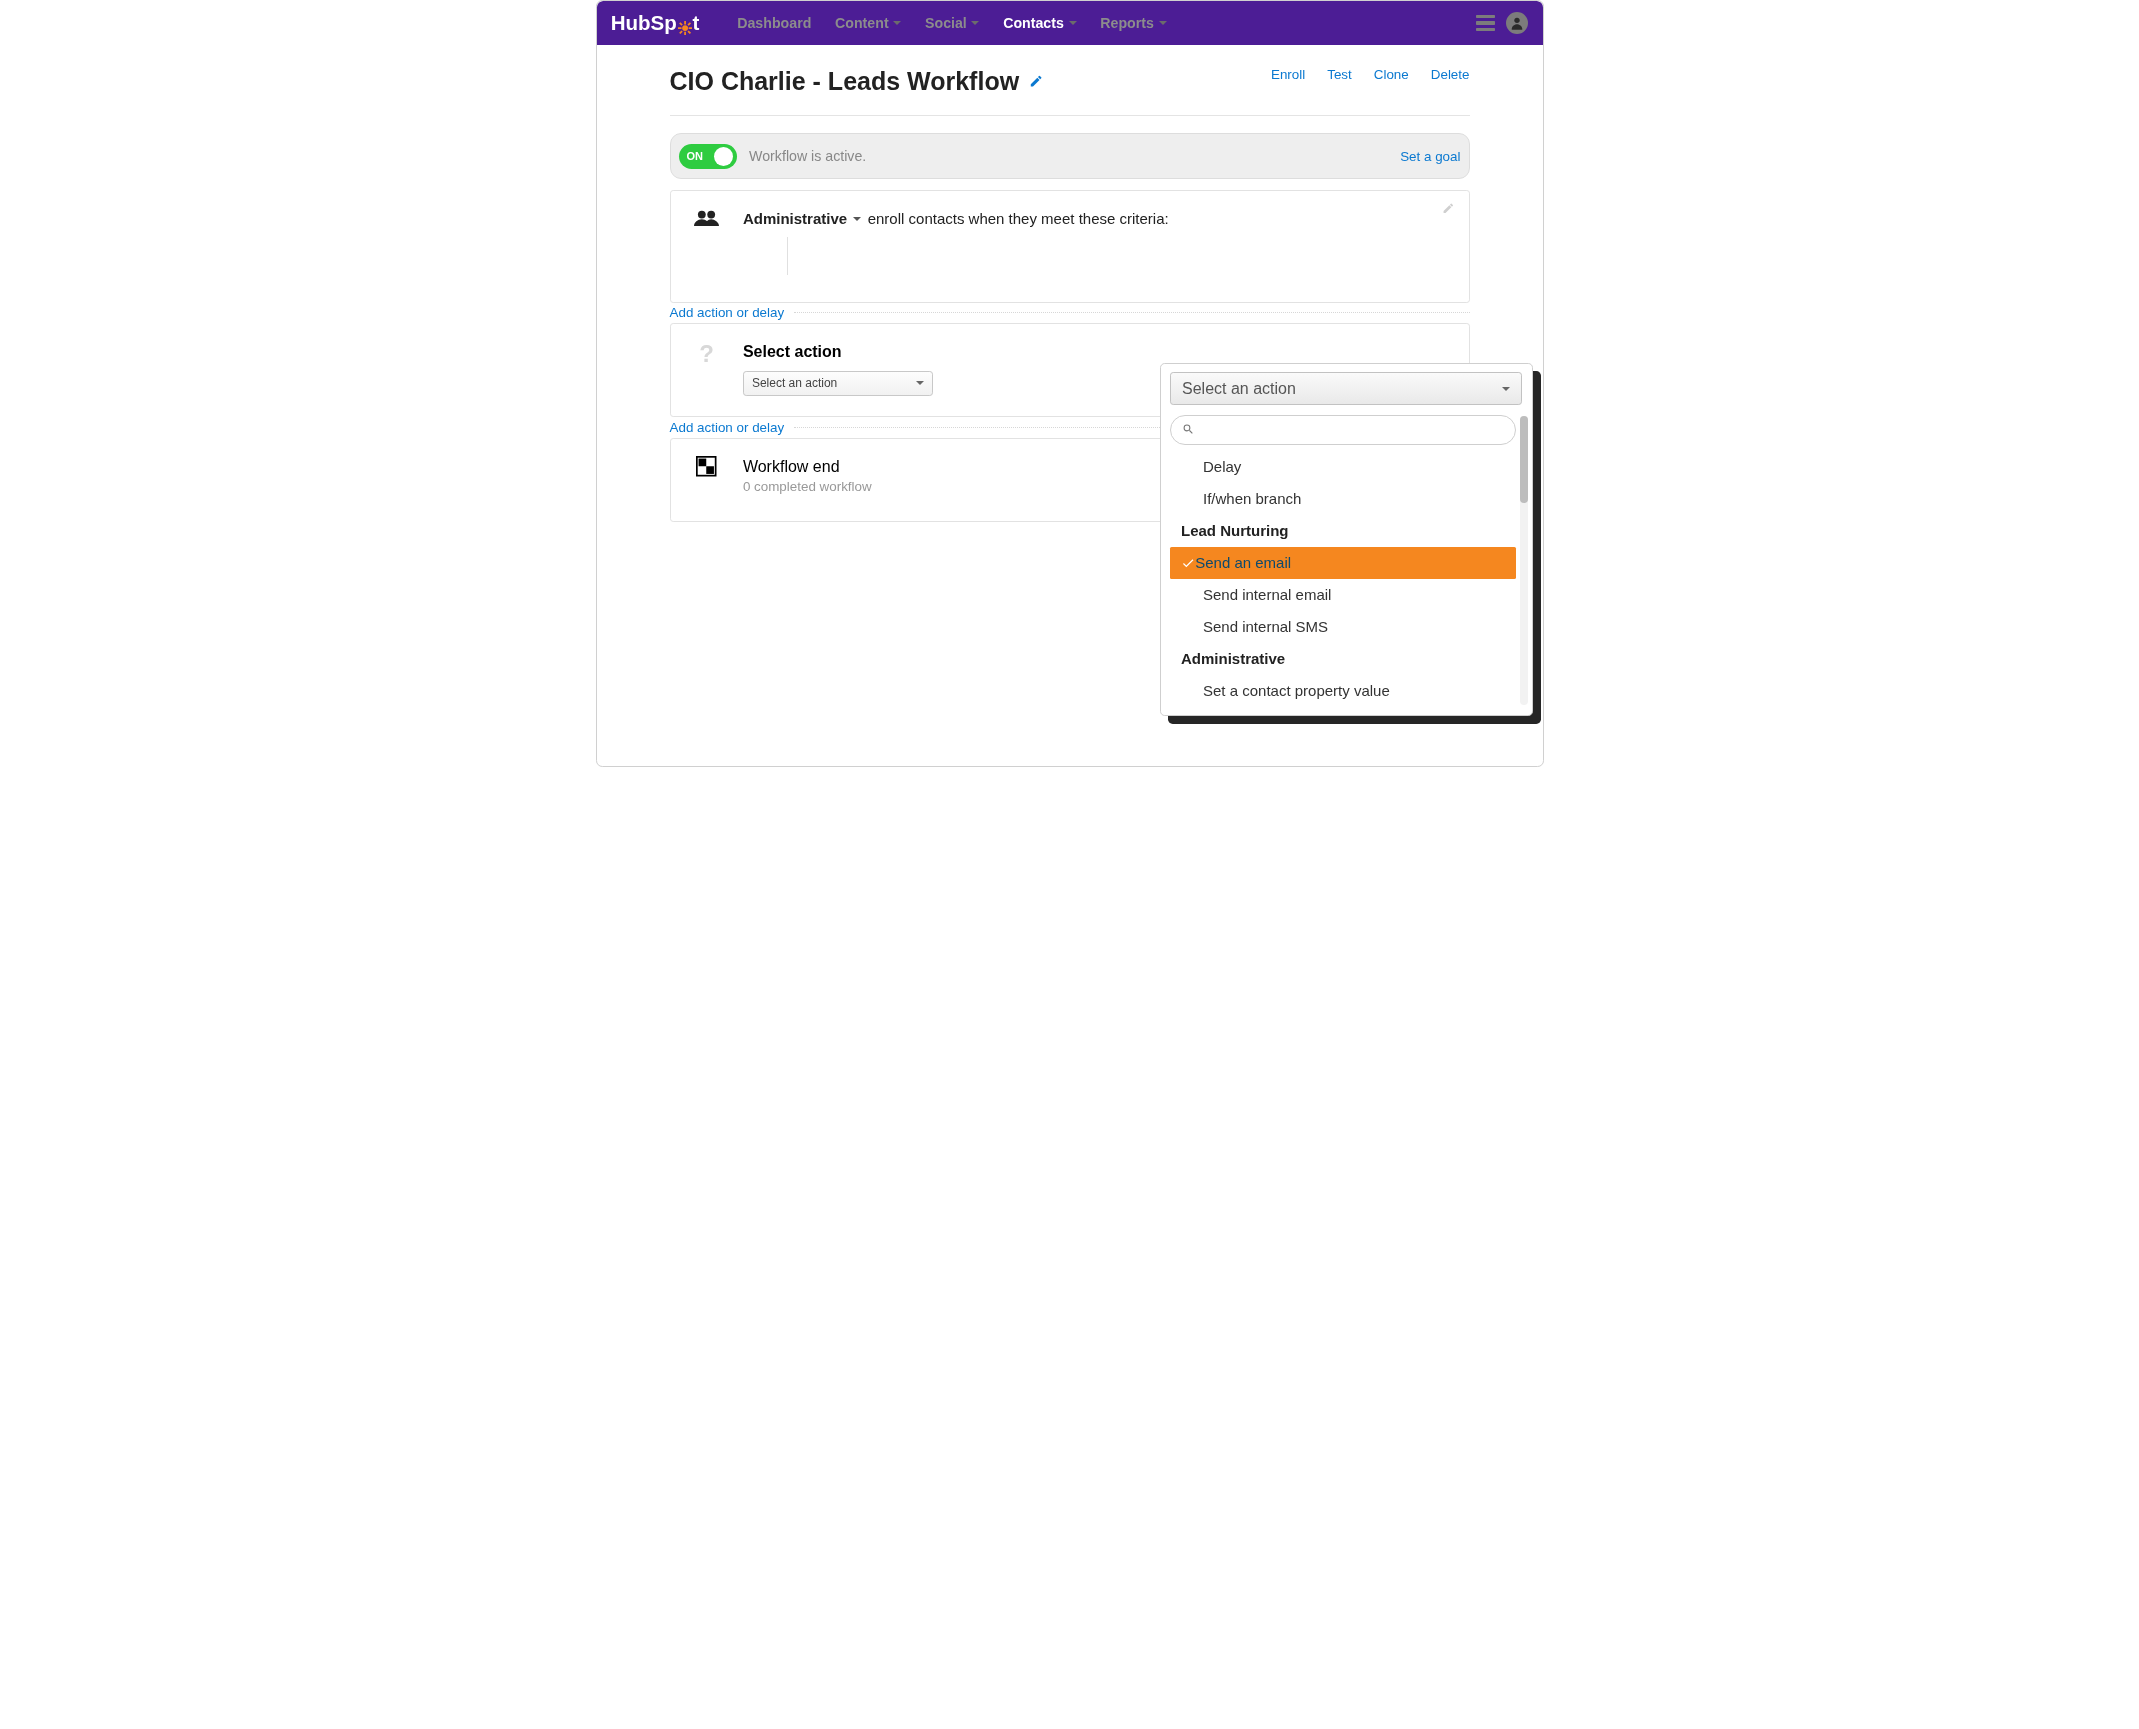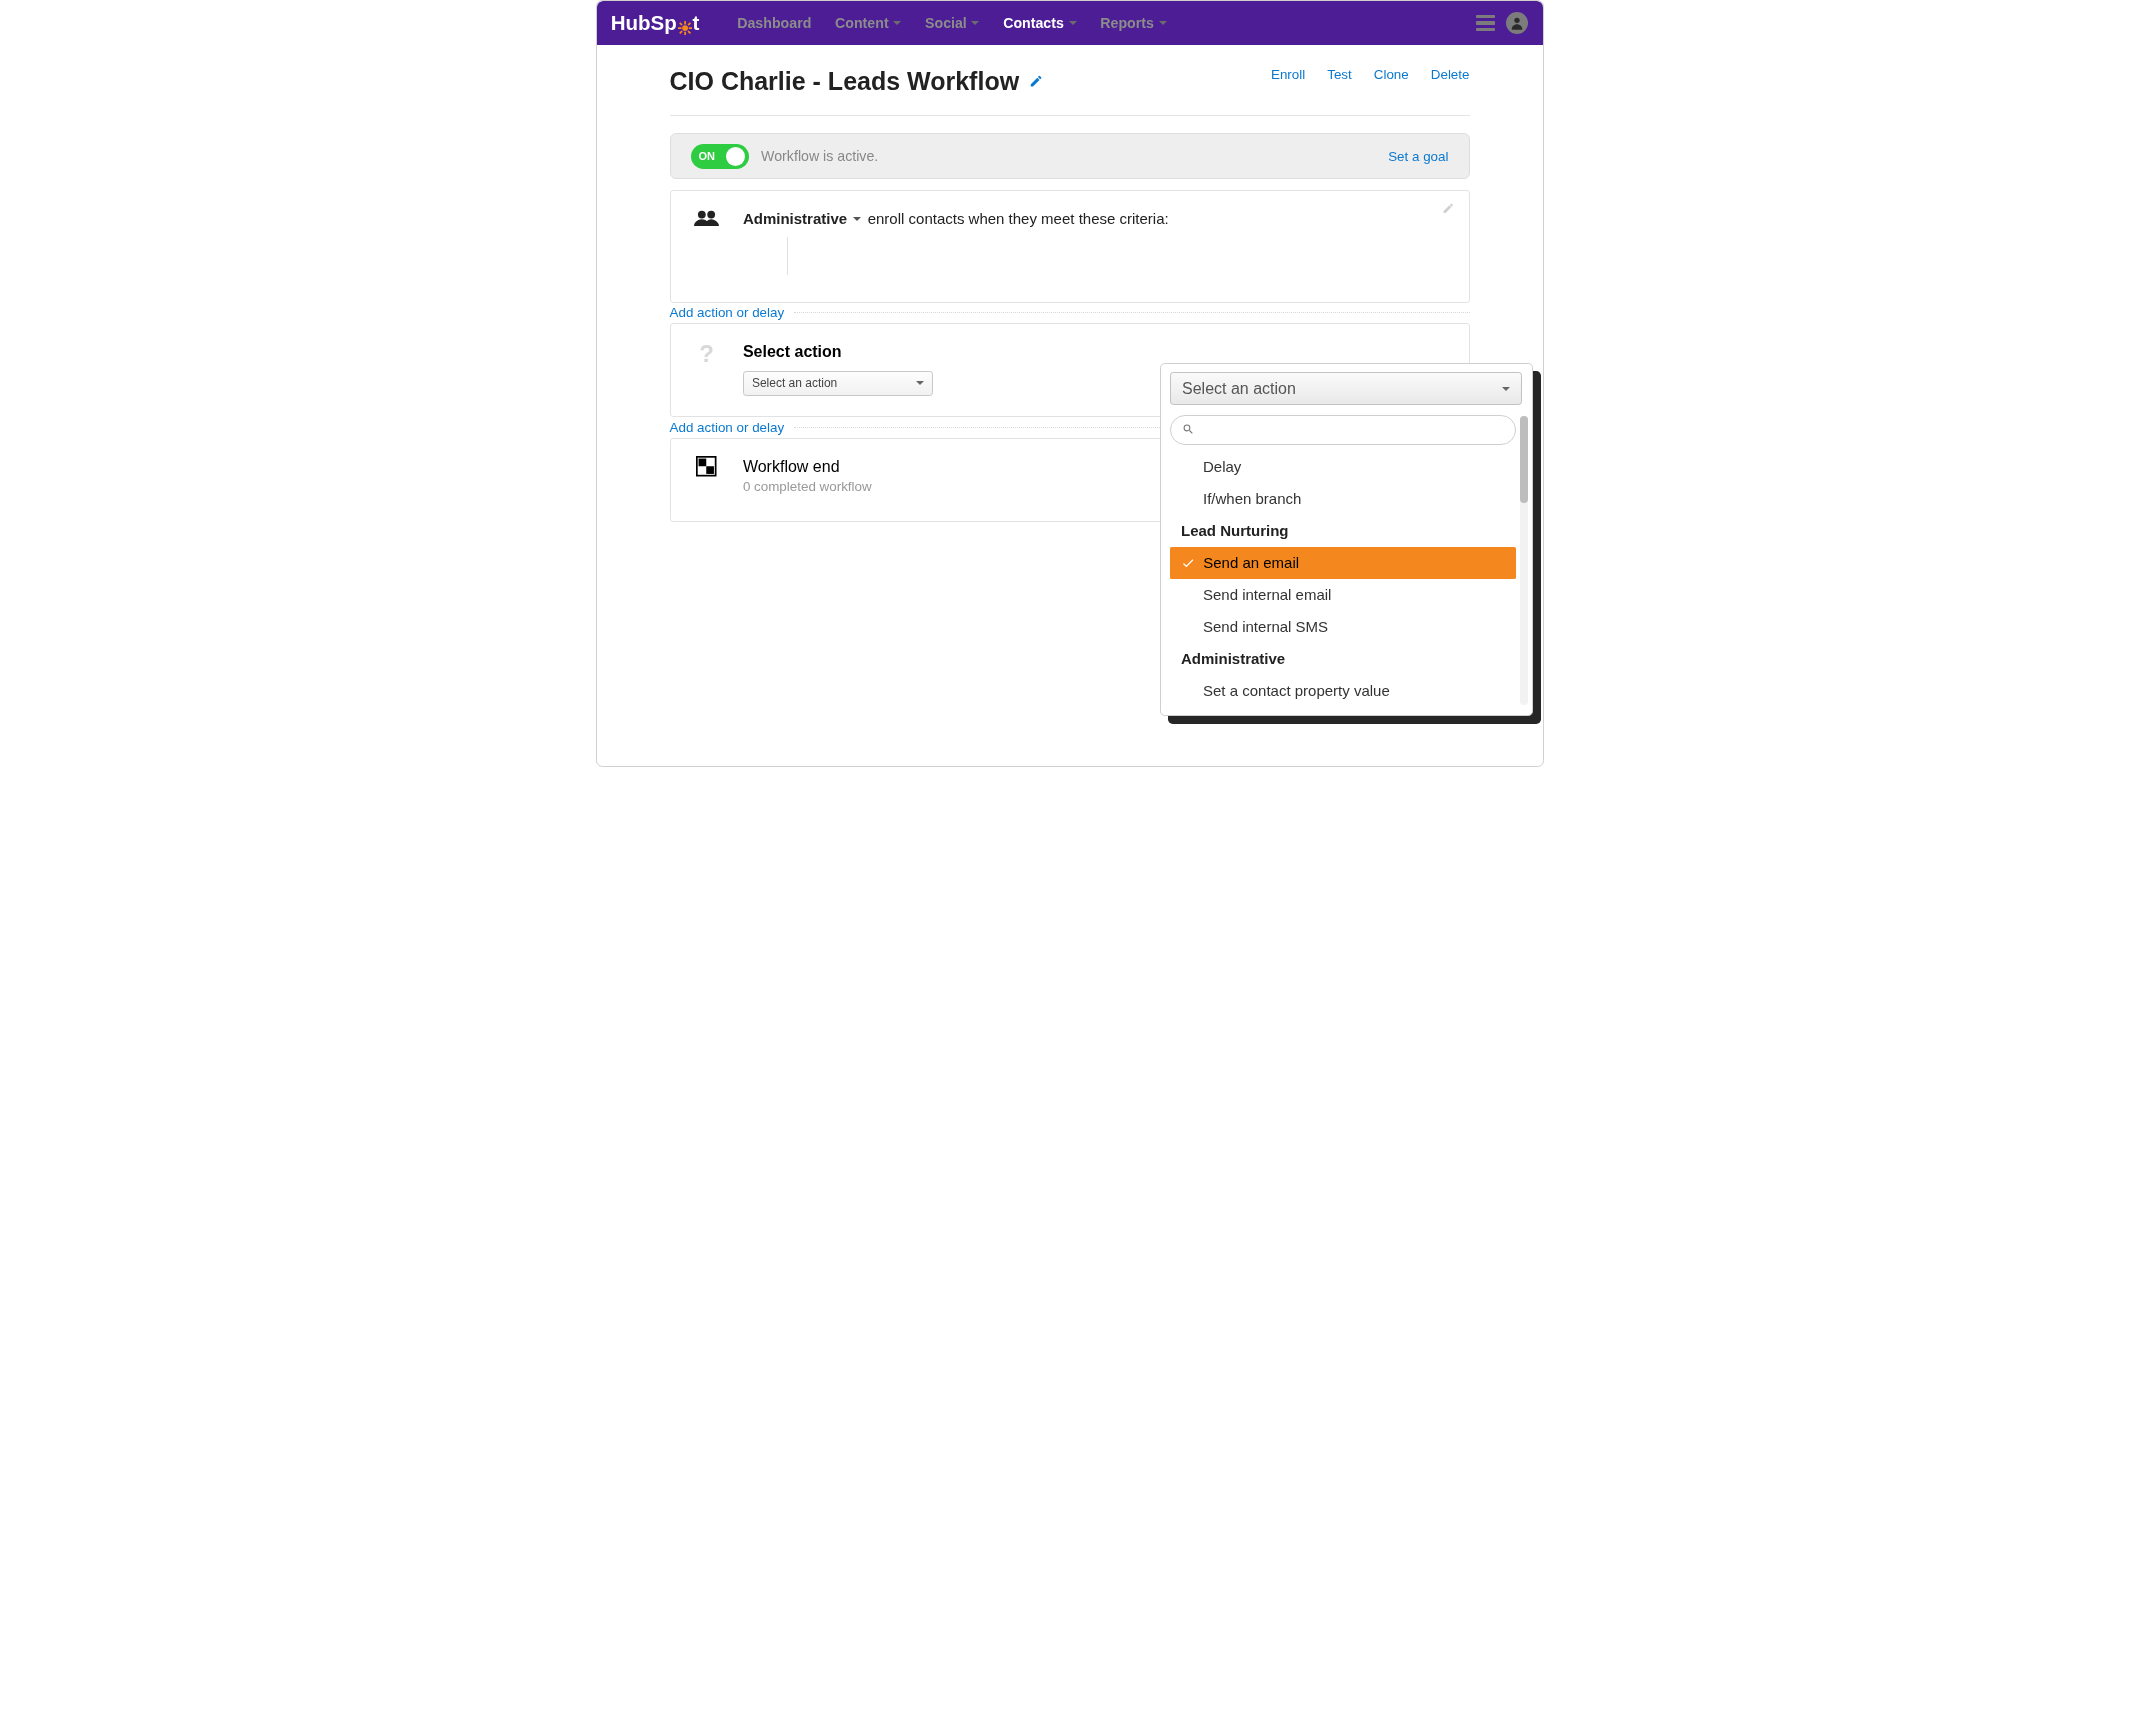--- a/index.html
+++ b/index.html
@@ -17,21 +17,21 @@
 .hamburger span{width:19px;height:3.2px;background:#7c7c7c;border-radius:0.8px;display:block}
 .avatar-circle{width:22px;height:22px;border-radius:50%;background:#7c7c7c;display:flex;align-items:center;justify-content:center}
 .avatar-circle svg{width:16px;height:16px;fill:#2b2b2b}
 .content{padding:22px 73px 0 73px}
 .header-row{display:flex;align-items:flex-start;justify-content:space-between;margin-bottom:19px}
 .page-title{font-size:25px;font-weight:600;color:#222;display:flex;align-items:center;gap:9.5px}
 .pencil-icon{width:14.2px;height:14.2px;cursor:pointer}
 .header-links{display:flex;gap:22px}
 .header-links a{color:#0b79d0;font-size:13.4px;text-decoration:none;cursor:pointer}
 .divider{height:0.8px;background:#e4e4e4;margin-bottom:17.4px}
-.status-bar{background:#eee;border:0.8px solid #ddd;border-radius:6px;height:46px;display:flex;align-items:center;padding:0 20px;justify-content:space-between;margin-bottom:11px}
+.status-bar{background:#eee;border:0.8px solid #ddd;border-radius:11px;height:46px;display:flex;align-items:center;padding:0 8px;justify-content:space-between;margin-bottom:11px}
 .status-left{display:flex;align-items:center;gap:12.6px}
 .toggle{width:58px;height:25px;background:#2ecc40;border-radius:12.6px;position:relative;display:flex;align-items:center;padding-left:8px;color:#fff;font-weight:700;font-size:11px;cursor:pointer}
 .toggle-knob{width:19px;height:19px;background:#fff;border-radius:50%;position:absolute;right:3.2px;top:3.2px}
 .status-text{color:#888;font-size:14.2px}
 .set-goal{color:#0b79d0;font-size:13.4px;text-decoration:none;cursor:pointer}
 .card{border:0.8px solid #e2e2e2;border-radius:3.2px;padding:19px 22px 27px 22px;position:relative;background:#fff}
 .card .edit-pencil{position:absolute;top:11px;right:14.2px;width:12.6px;height:12.6px;cursor:pointer;opacity:.4}
 .card-row{display:flex;align-items:flex-start;gap:22px}
 .card-icon{width:28.4px;flex-shrink:0;display:flex;justify-content:center;margin-top:-1.6px}
 .card-body{flex:1}
@@ -52,21 +52,21 @@
 .dropdown-panel{position:absolute;left:563px;top:362px;width:373px;background:#fff;border:0.8px solid #cfcfcf;border-radius:4.7px;box-shadow:8px 8px 0 rgba(0,0,0,.85);padding:0 0 3.2px 0;z-index:50}
 .dd-header{margin:8px 9.5px 9.5px 9.5px}
 .dd-select{height:33px;border:0.8px solid #c2c2c2;border-radius:3.2px;background:linear-gradient(#fafafa,#e9e9e9);display:flex;align-items:center;justify-content:space-between;padding:0 11px;font-size:16px;color:#555;cursor:pointer}
 .dd-body{display:flex;padding:0 3.2px 4.7px 9.5px;gap:4.7px}
 .dd-list{flex:1}
 .dd-search{height:30px;border:0.8px solid #cfcfcf;border-radius:15px;display:flex;align-items:center;padding:0 11px;margin-bottom:6.3px;background:#fff}
 .dd-search svg{width:12.6px;height:12.6px;fill:#777;flex-shrink:0}
 .dd-search input{border:none;outline:none;flex:1;font-size:13.4px;margin-left:6.3px;background:transparent}
 .dd-item{height:32px;display:flex;align-items:center;padding-left:33px;font-size:15px;color:#333;cursor:pointer;border-radius:1.6px}
 .dd-group{height:32px;display:flex;align-items:center;padding-left:11px;font-size:15px;font-weight:700;color:#222}
-.dd-item.selected{background:#f5871f;color:#000000;padding-left:11px;gap:8px}
+.dd-item.selected{background:#f5871f;color:#0c4a6e;padding-left:11px;}
 .dd-item.selected svg{width:14.2px;height:14.2px;fill:#fff}
 .dd-scroll{width:8px;background:#f2f2f2;border-radius:4px;position:relative;margin-top:1.6px;margin-bottom:1.6px}
 .dd-thumb{position:absolute;top:0;left:0;width:8px;height:87px;background:#bdbdbd;border-radius:4px}
 </style>
 </head>
 <body>
 
 <div class="window">
 
   <div class="topbar">

